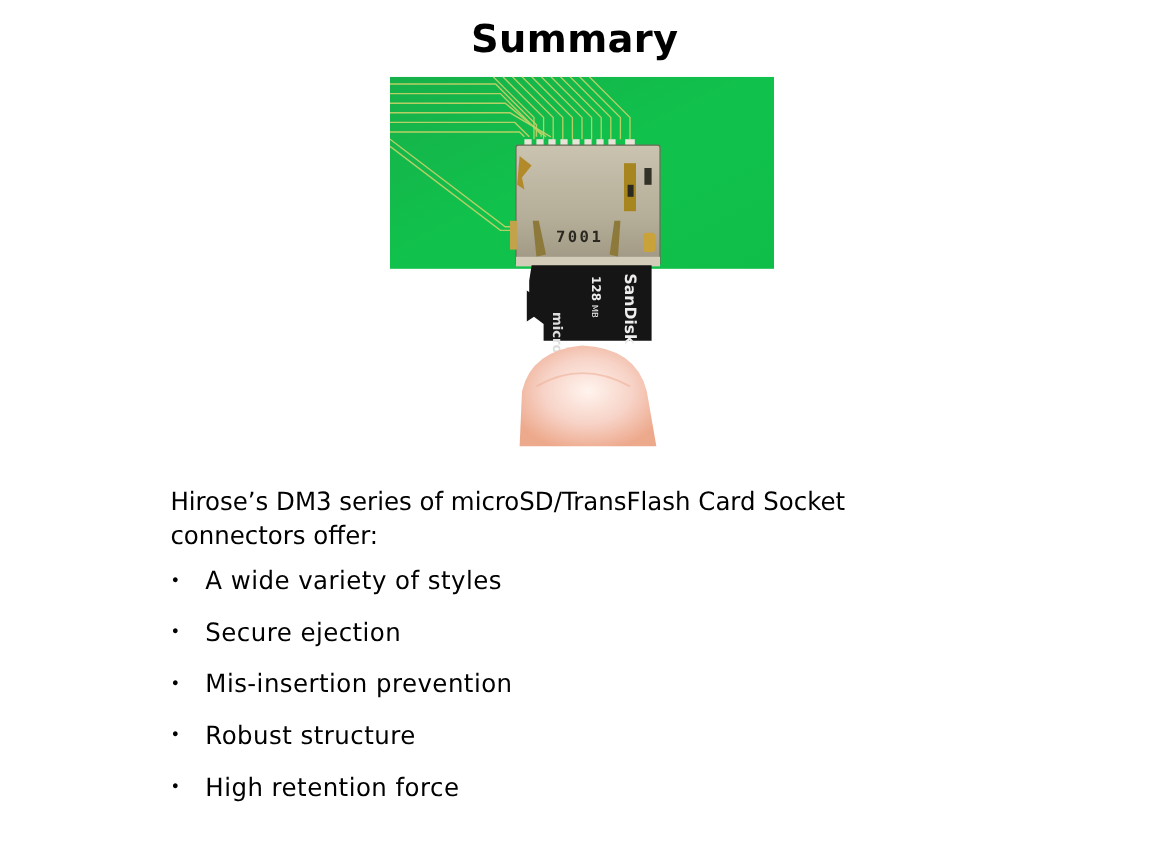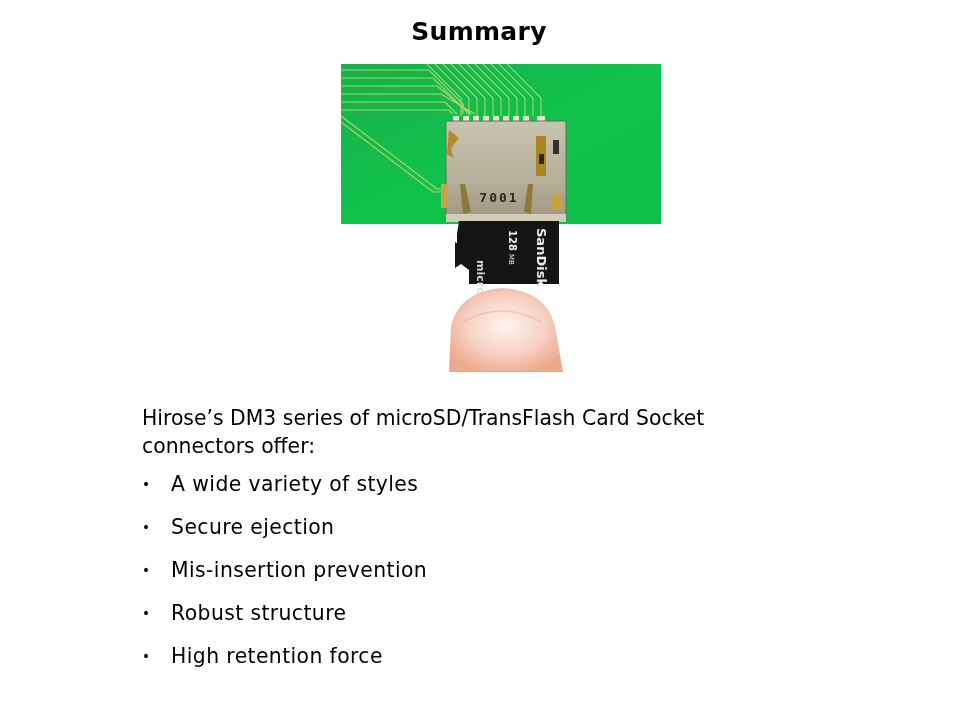--- a/index.html
+++ b/index.html
@@ -16,27 +16,27 @@
       color: #000000;
     }
     .slide-title {
       position: absolute;
       left: 0;
       top: 14px;
       width: 958px;
       text-align: center;
       font-family: "DejaVu Sans", sans-serif;
       font-weight: bold;
-      font-size: 25px;
+      font-size: 32px;
       letter-spacing: 0.3px;
       line-height: 36px;
     }
     .photo {
       position: absolute;
-      left: 341px;
+      left: 325px;
       top: 64px;
       width: 320px;
       height: 308px;
       text-align: center;
     }
     .photo svg {
       display: block;
     }
     .body-text {
       position: absolute;

